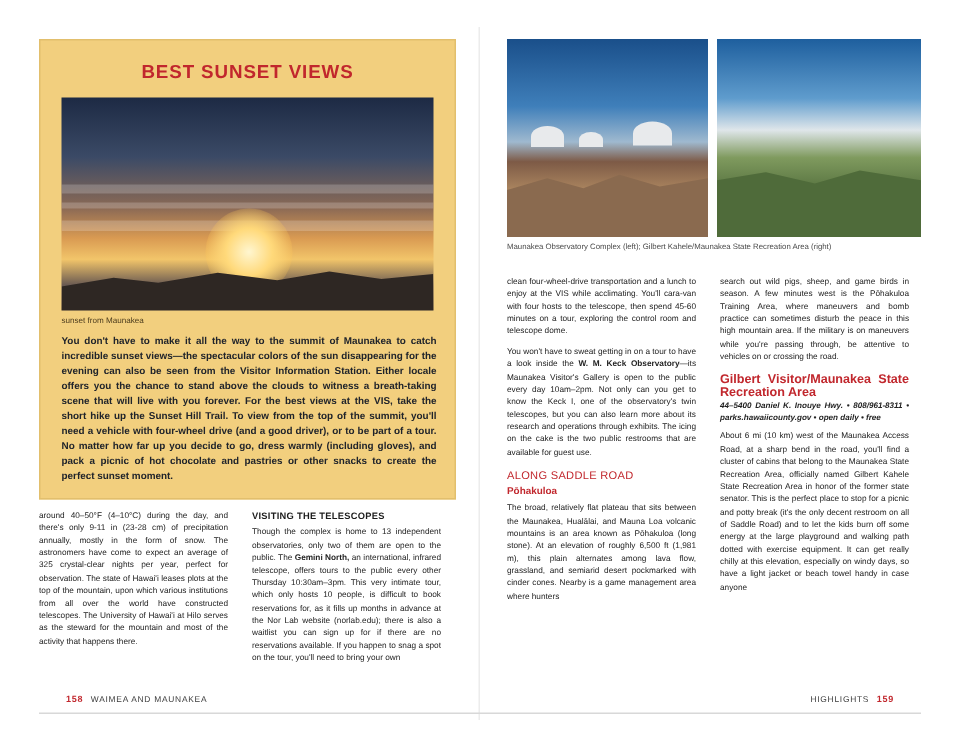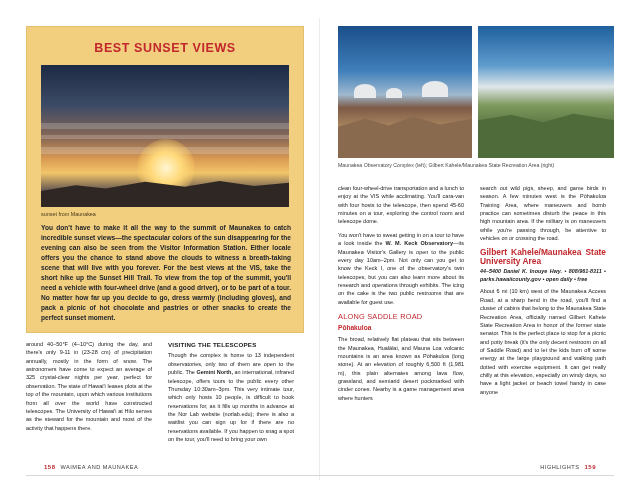--- a/index.html
+++ b/index.html
@@ -298,21 +298,21 @@
     <div class="rcol one">
       <p>clean four-wheel-drive transportation and a lunch to enjoy at the VIS while acclimating. You'll cara-van with four hosts to the telescope, then spend 45-60 minutes on a tour, exploring the control room and telescope dome.</p>
       <p><span>You won't have to sweat getting in on a tour to have a look inside the </span><span class="runin">W. M. Keck Observatory</span><span>—its Maunakea Visitor's Gallery is open to the public every day 10am–2pm. Not only can you get to know the Keck I, one of the observatory's twin telescopes, but you can also learn more about its research and operations through exhibits. The icing on the cake is the two public restrooms that are available for guest use.</span></p>
       <div class="rhead" style="color:#c1272d;font-size:7.4px;">ALONG SADDLE ROAD</div>
       <div class="sub-red">Pōhakuloa</div>
       <p>The broad, relatively flat plateau that sits between the Maunakea, Hualālai, and Mauna Loa volcanic mountains is an area known as Pōhakuloa (long stone). At an elevation of roughly 6,500 ft (1,981 m), this plain alternates among lava flow, grassland, and semiarid desert pockmarked with cinder cones. Nearby is a game management area where hunters</p>
     </div>
 
     <div class="rcol two">
       <p>search out wild pigs, sheep, and game birds in season. A few minutes west is the Pōhakuloa Training Area, where maneuvers and bomb practice can sometimes disturb the peace in this high mountain area. If the military is on maneuvers while you're passing through, be attentive to vehicles on or crossing the road.</p>
-      <div class="rhead-red">Gilbert Kahele/Maunakea State University Area</div>
+      <div class="rhead-red">Gilbert Visitor/Maunakea State Recreation Area</div>
       <div class="meta-italic">44–5400 Daniel K. Inouye Hwy. • 808/961-8311 • parks.hawaiicounty.gov • open daily • free</div>
       <p>About 6 mi (10 km) west of the Maunakea Access Road, at a sharp bend in the road, you'll find a cluster of cabins that belong to the Maunakea State Recreation Area, officially named Gilbert Kahele State Recreation Area in honor of the former state senator. This is the perfect place to stop for a picnic and potty break (it's the only decent restroom on all of Saddle Road) and to let the kids burn off some energy at the large playground and walking path dotted with exercise equipment. It can get really chilly at this elevation, especially on windy days, so have a light jacket or beach towel handy in case anyone</p>
     </div>
 
     <div class="footer-right">
       <span>HIGHLIGHTS</span>
       <span class="folio">159</span>
     </div>
   </div>
 

